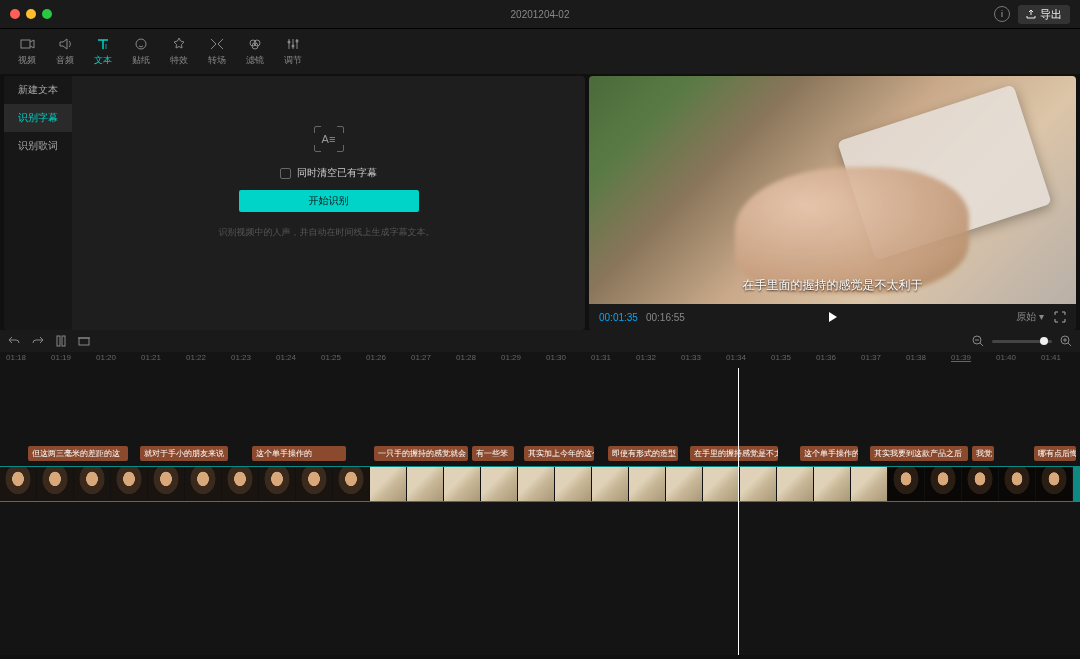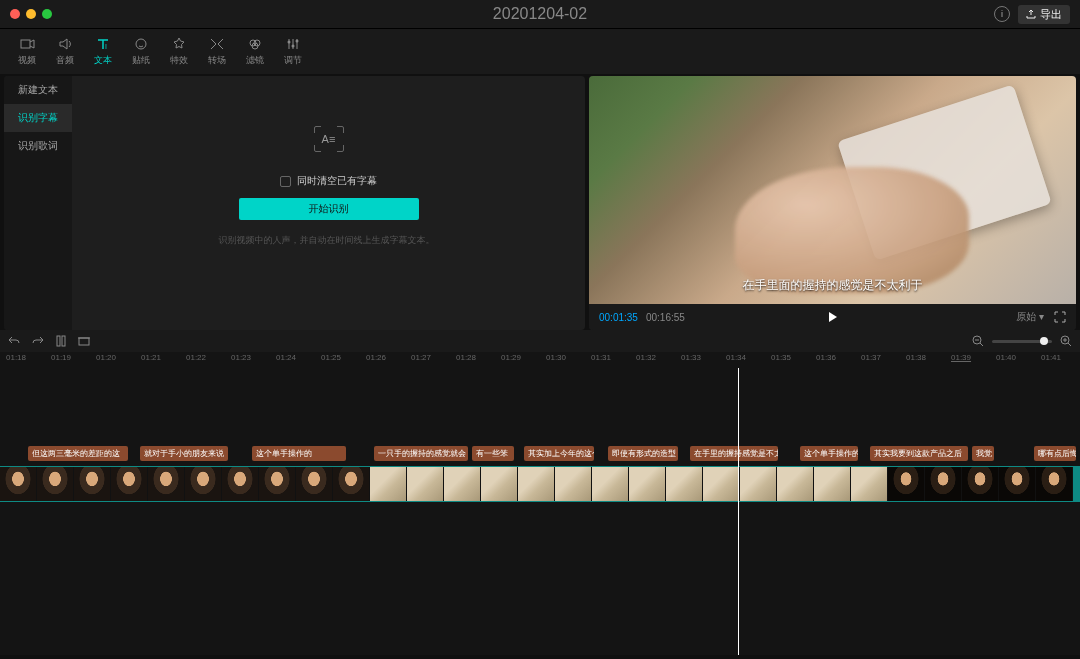--- a/index.html
+++ b/index.html
@@ -1,40 +1,40 @@
 <!DOCTYPE html>
 <html><head>
 <meta charset="utf-8">
 <style>
   * { box-sizing: border-box; margin: 0; padding: 0; font-family: -apple-system, "PingFang SC", "Helvetica Neue", Arial, sans-serif; }
   html, body { width: 1080px; height: 659px; background: #101010; color: #ccc; overflow: hidden; }
   .titlebar { height: 28px; background: #1a1a1a; display: flex; align-items: center; position: relative; }
   .traffic { display: flex; gap: 6px; margin-left: 10px; }
   .dot { width: 10px; height: 10px; border-radius: 50%; }
   .dot.r { background: #ff5f57; } .dot.y { background: #febc2e; } .dot.g { background: #28c840; }
-  .title { position: absolute; left: 50%; transform: translateX(-50%); font-size: 16px; color: #888; }
+  .title { position: absolute; left: 50%; transform: translateX(-50%); font-size: 10px; color: #888; }
   .titleright { margin-left: auto; display: flex; align-items: center; gap: 8px; margin-right: 10px; }
   .circle-btn { width: 16px; height: 16px; border: 1px solid #777; border-radius: 50%; display: flex; align-items: center; justify-content: center; color: #aaa; font-size: 9px; }
   .export { background: #333; color: #eee; font-size: 11px; padding: 2px 8px; border-radius: 3px; display: flex; align-items: center; gap: 4px; }
   .toolbar { height: 46px; background: #1a1a1a; border-top: 1px solid #000; display: flex; align-items: center; padding-left: 8px; gap: 0; }
   .tool { width: 38px; display: flex; flex-direction: column; align-items: center; gap: 2px; color: #888; font-size: 9px; cursor: pointer; }
   .tool.active { color: #00d4c8; }
   .tool .ic { width: 16px; height: 16px; display: flex; align-items: center; justify-content: center; }
   .main { display: flex; height: 256px; gap: 4px; padding: 2px 4px 0 4px; }
   .left { width: 581px; background: #1e1e1e; border-radius: 4px; display: flex; }
   .sidetabs { width: 68px; background: #171717; border-radius: 4px 0 0 4px; display: flex; flex-direction: column; }
   .sidetab { height: 28px; display: flex; align-items: center; justify-content: center; font-size: 10px; color: #aaa; cursor: pointer; }
   .sidetab.active { background: #2a2a2a; color: #00d4c8; }
   .panel { flex: 1; display: flex; flex-direction: column; align-items: center; padding-top: 50px; }
   .scanbox { width: 30px; height: 26px; border: 1px solid #666; border-radius: 2px; position: relative; display: flex; align-items: center; justify-content: center; color: #999; font-size: 11px; }
   .scanbox::before, .scanbox::after { content: ""; position: absolute; background: #1e1e1e; }
   .scanbox::before { left: -2px; right: -2px; top: 6px; bottom: 6px; }
   .scanbox::after { top: -2px; bottom: -2px; left: 6px; right: 6px; }
   .scanbox span { position: relative; z-index: 1; }
-  .checkrow { margin-top: 22px; display: flex; align-items: center; gap: 6px; font-size: 10px; color: #ccc; }
+  .checkrow { margin-top: 14px; display: flex; align-items: center; gap: 6px; font-size: 10px; color: #ccc; }
   .chk { width: 11px; height: 11px; border: 1px solid #666; border-radius: 2px; }
   .startbtn { margin-top: 10px; width: 180px; height: 22px; background: #00d4c8; color: #111; font-size: 10px; border-radius: 2px; display: flex; align-items: center; justify-content: center; cursor: pointer; }
   .desc { margin-top: 14px; width: 220px; font-size: 9px; color: #555; line-height: 1.5; }
   .right { flex: 1; background: #1e1e1e; border-radius: 4px; display: flex; flex-direction: column; overflow: hidden; }
   .preview { flex: 1; position: relative; background: linear-gradient(135deg, #4a6b3a 0%, #5a7a45 15%, #8a755a 30%, #c9a98a 50%, #dcc5a8 70%, #b8b0a8 100%); overflow: hidden; }
   .phone-hint { position: absolute; right: 8%; top: 15%; width: 38%; height: 55%; background: rgba(230,225,218,0.85); transform: rotate(-18deg); border-radius: 6px; box-shadow: 0 4px 12px rgba(0,0,0,0.3); }
   .finger { position: absolute; left: 30%; top: 40%; width: 48%; height: 55%; background: radial-gradient(ellipse at 30% 30%, #e8c8b0, #c9a080 60%, #a8805a); border-radius: 50% 40% 40% 30%; filter: blur(2px); opacity: 0.9; }
   .sub { position: absolute; bottom: 10px; left: 50%; transform: translateX(-50%); color: #fff; font-size: 12px; font-weight: 500; text-shadow: 0 1px 2px rgba(0,0,0,0.9); white-space: nowrap; }
   .pbar { height: 26px; background: #1a1a1a; display: flex; align-items: center; padding: 0 10px; font-size: 10px; color: #888; position: relative; gap: 8px;}
   .tc-cur { color: #00a8ff; }

